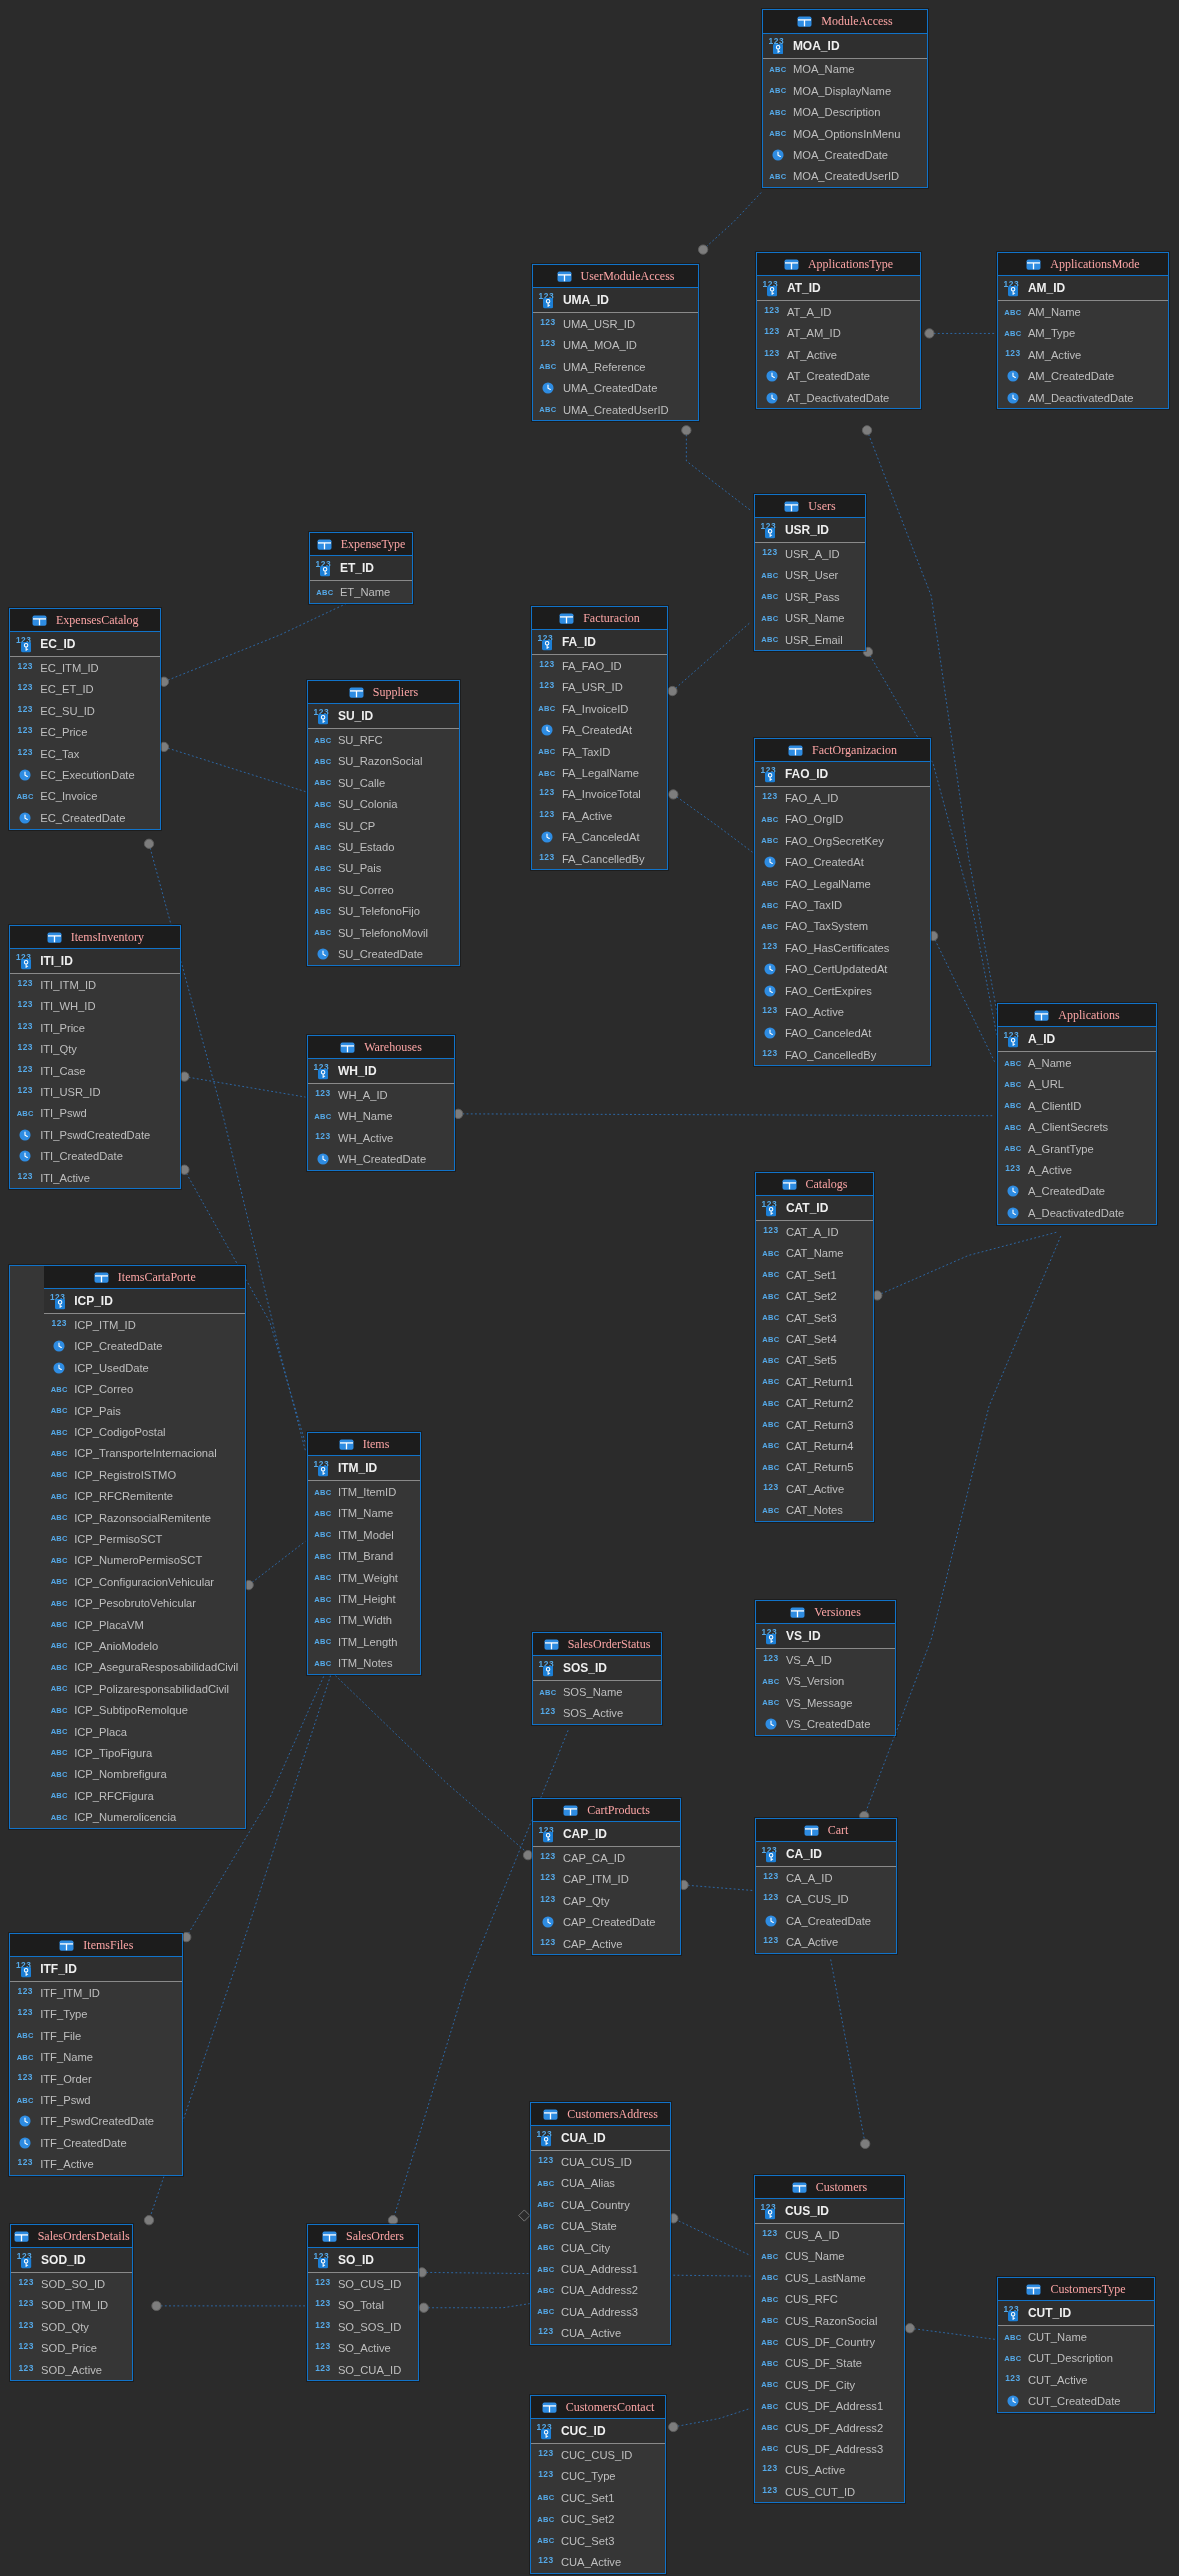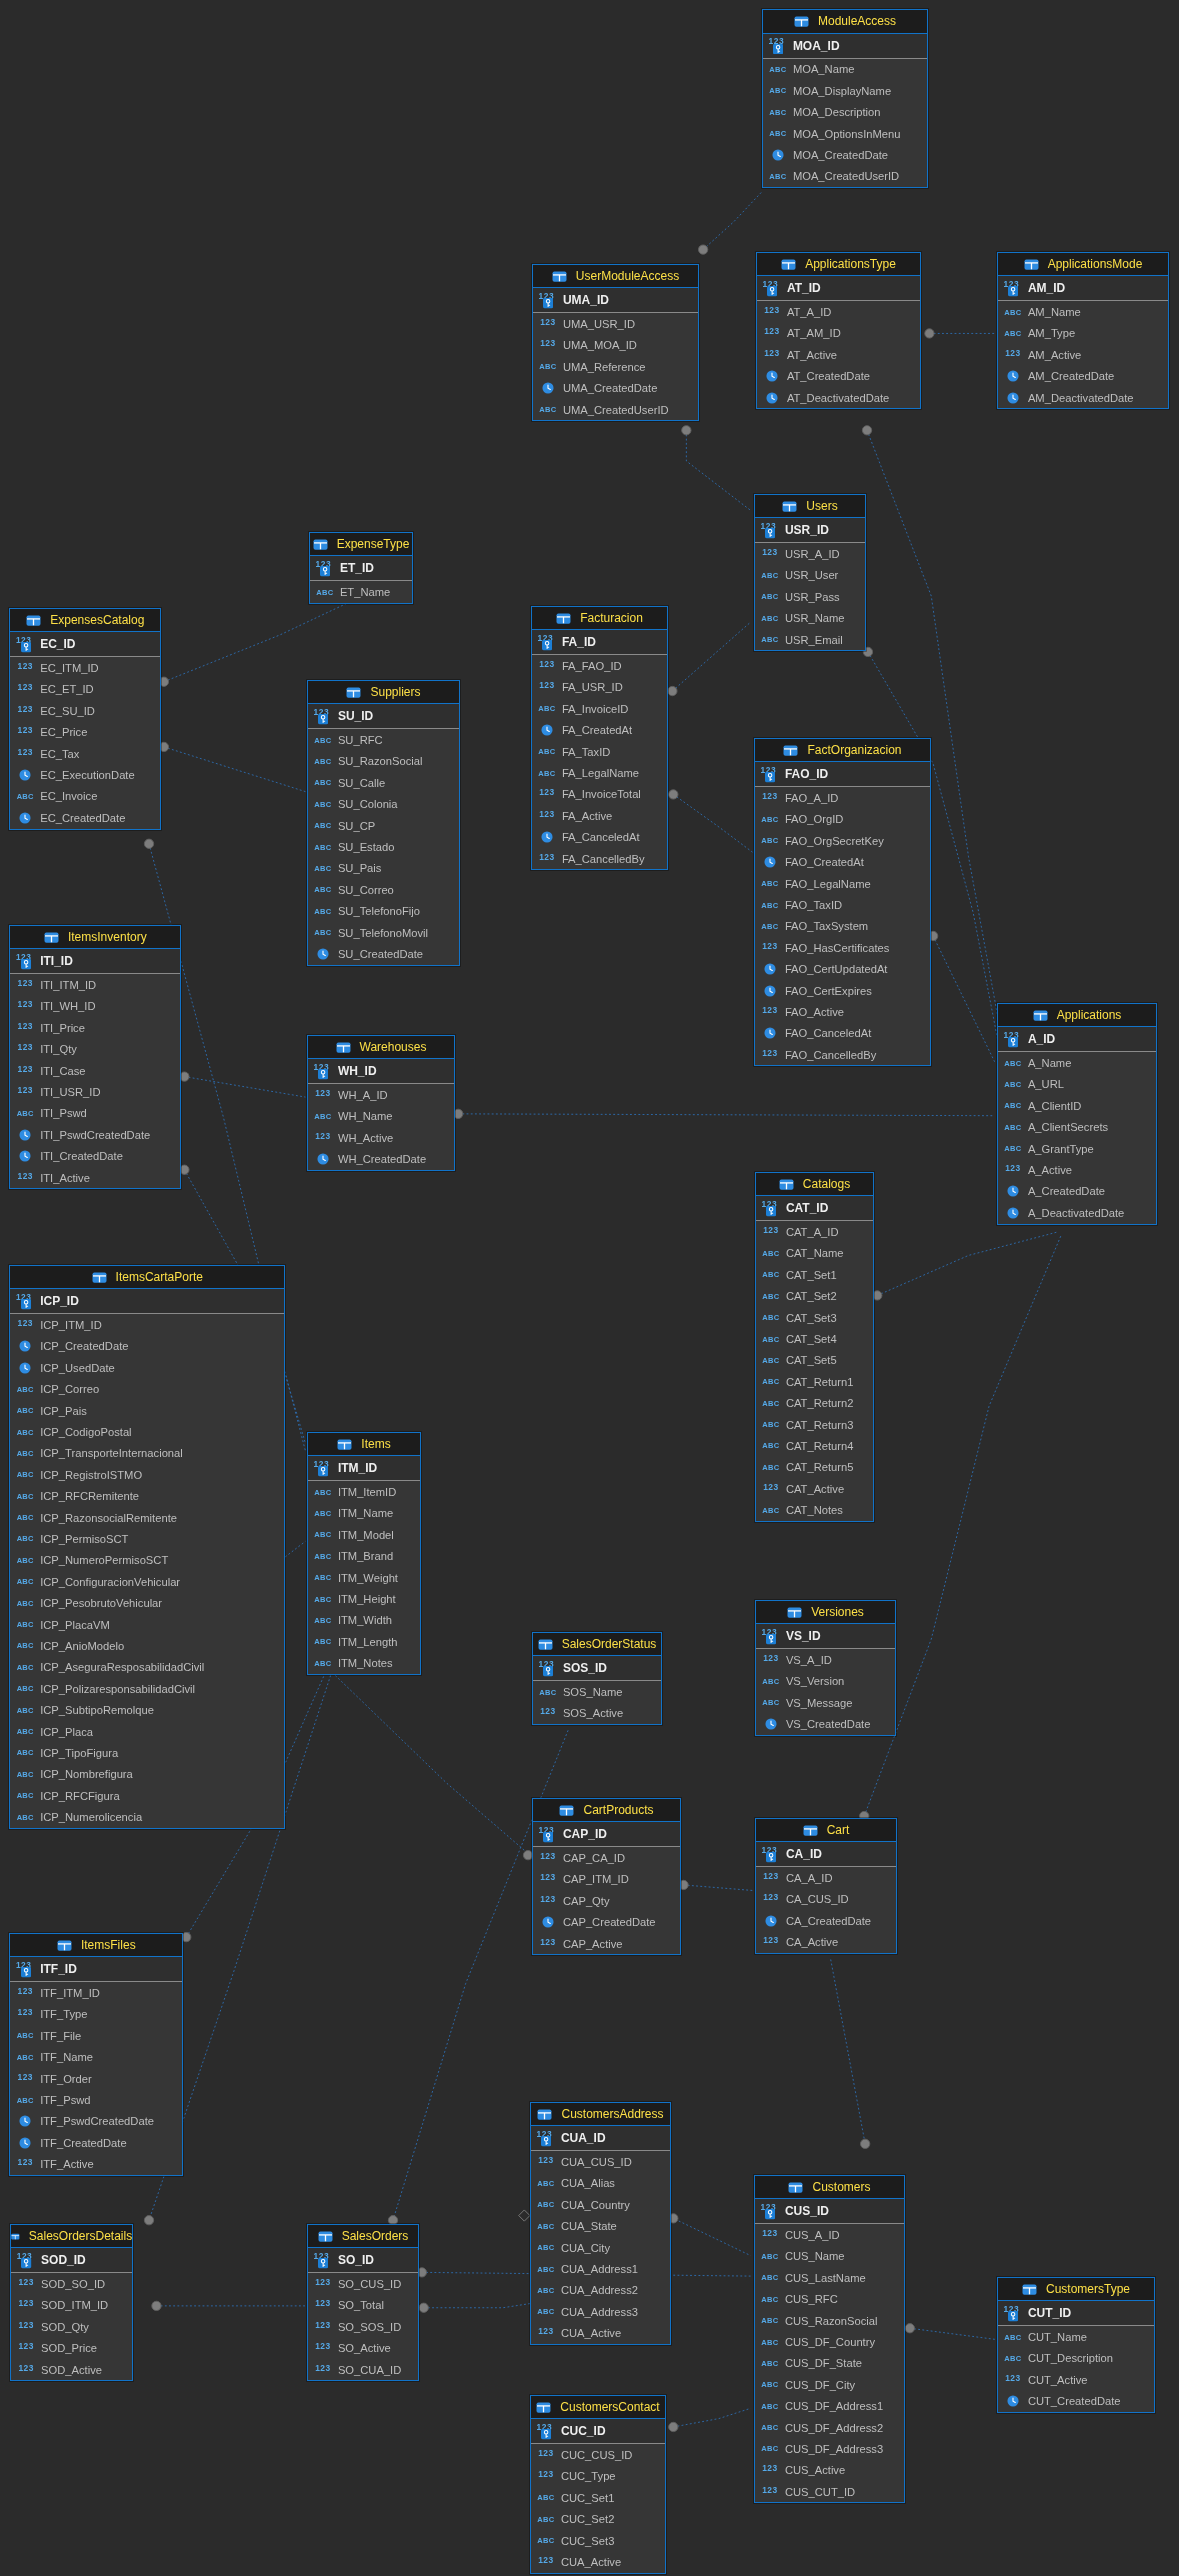--- a/index.html
+++ b/index.html
@@ -10,21 +10,21 @@
   }
   #wires{position:absolute;left:0;top:0;z-index:1;}
   .tbl{
     position:absolute;z-index:2;box-sizing:border-box;
     border:1.9px solid #1173c9;background:#363636;
     box-shadow:0 0 0 0.9px rgba(0,0,0,.35);
   }
   .tbl-header{
     height:22.4px;display:flex;align-items:center;justify-content:center;gap:9px;
     background:#1c1c1c;border-bottom:1.9px solid #1173c9;
-    color:#fde047;font-size:12px;white-space:nowrap;overflow:hidden;
+    color:#fca5a5;font-size:12px;white-space:nowrap;overflow:hidden;font-family:Liberation Serif, serif;
   }
   .row{
     display:flex;align-items:center;gap:4.7px;padding-left:4.7px;
     white-space:nowrap;overflow:hidden;
   }
   .row.pk{
     height:24px;background:#2f2f2f;border-bottom:0.9px solid #8a8a8a;
     color:#efefef;font-weight:bold;font-size:12px;
   }
   .row.fld{height:21.4px;background:#363636;color:#bfbfbf;font-size:11.2px;}
@@ -908,21 +908,21 @@
       </div>
       <div class="row fld">
         <span class="ic int">123</span>
         <span>CAT_Active</span>
       </div>
       <div class="row fld">
         <span class="ic abc">ABC</span>
         <span>CAT_Notes</span>
       </div>
     </div>
-    <div class="tbl" style="left: 9.3px; top: 1265px; width: 276px;">
+    <div class="tbl" style="left: 9.3px; top: 1265px; width: 237px; padding-left: 34px;">
       <div class="tbl-header">
         <svg width="15" height="11.2" viewBox="0 0 16 12">
           <rect x="0.5" y="0.5" width="15" height="11" rx="2" fill="#2e8ce2"></rect>
           <line x1="1" y1="4.2" x2="15" y2="4.2" stroke="#fff" stroke-width="1.4"></line>
           <line x1="8" y1="4.2" x2="8" y2="11" stroke="#fff" stroke-width="1.4"></line>
         </svg>
         <span>ItemsCartaPorte</span>
       </div>
       <div class="row pk">
         <span class="ic pkic">

